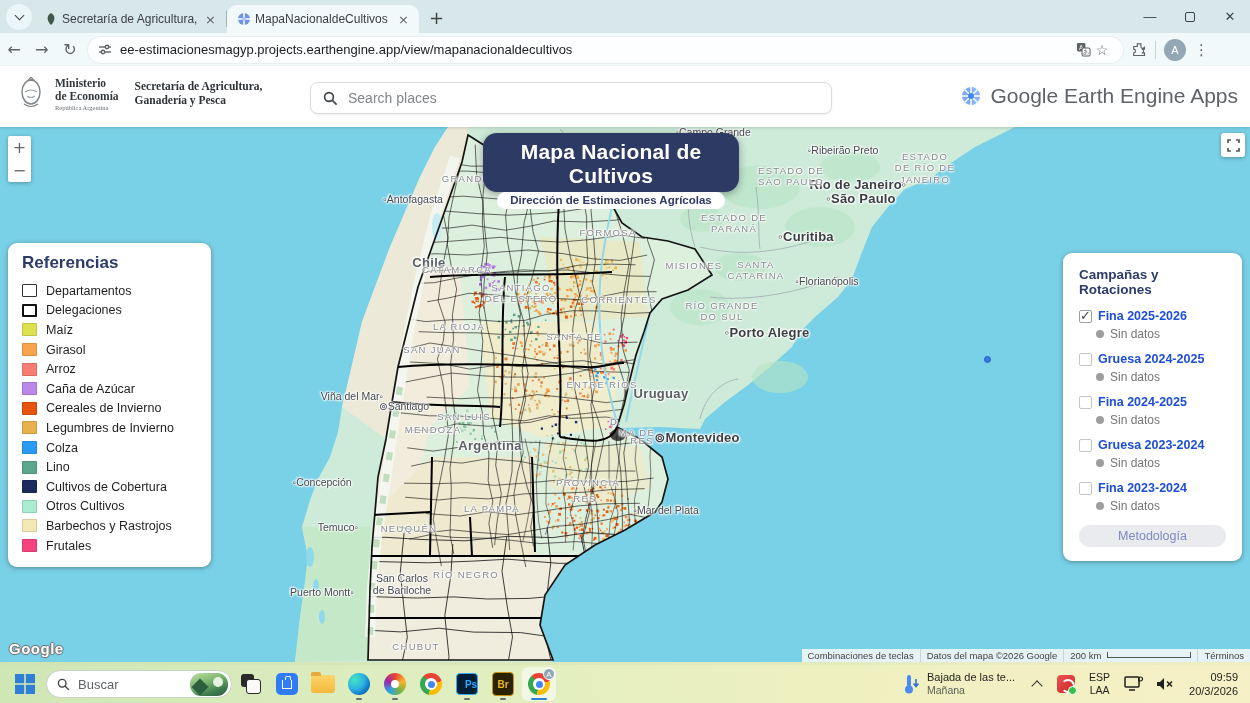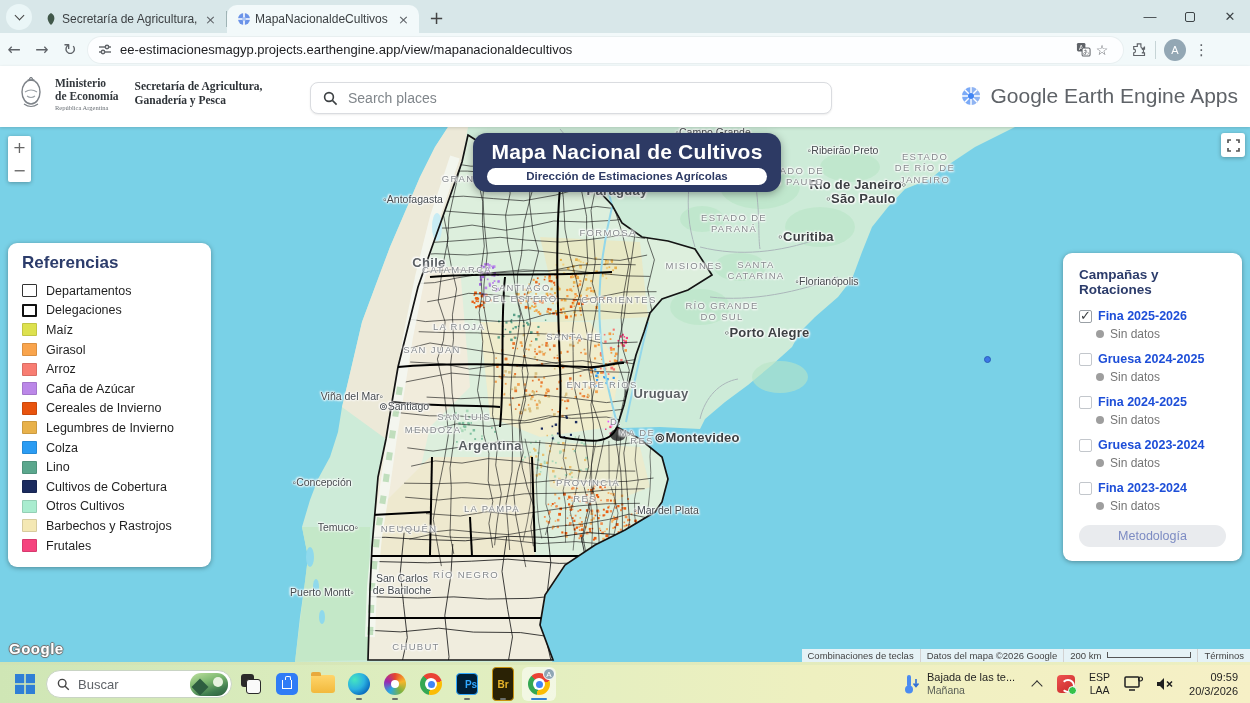--- a/index.html
+++ b/index.html
@@ -47,21 +47,21 @@
   .map { position:absolute; left:0; top:127px; width:1250px; height:535px; background:#79d1e7; overflow:hidden; }
   .map svg.geo { position:absolute; left:0; top:0; z-index:0; }
   #map-labels { position:absolute; left:0; top:0; width:100%; height:100%; z-index:1; pointer-events:none; }
   .mlb { position:absolute; transform:translate(-50%,-50%); white-space:pre-line; text-align:center;
          text-shadow:0 0 2px #fff,0 0 2px #fff,0 0 3px #fff,1px 1px 2px #fff,-1px -1px 2px #fff; }
   .mlb.country { font-size:13px; font-weight:bold; color:#5b6064; letter-spacing:.3px; }
   .mlb.region { font-size:9.5px; color:#85898c; letter-spacing:1.3px; line-height:1.2; }
   .mlb.city { font-size:10.5px; color:#454a4e; }
   .mlb.citybig { font-size:13px; font-weight:bold; color:#3c4043; letter-spacing:.2px; }
 
-  .map-title { position:absolute; left:473px; top:6px; width:308px; height:59px; background:#2d3a64; border-radius:14px; box-shadow:0 2px 8px rgba(0,0,0,.35); z-index:4; text-align:center; }
+  .map-title { position:absolute; left:483px; top:6px; width:256px; height:59px; background:#2d3a64; border-radius:14px; box-shadow:0 2px 8px rgba(0,0,0,.35); z-index:4; text-align:center; }
   .map-title .t { color:#fff; font-size:21px; font-weight:bold; margin-top:7px; letter-spacing:.2px; }
   .map-title .pillsub { margin:4px 14px 0; height:17px; border-radius:9px; background:#fff; color:#2d3a64; font-size:11.5px; font-weight:bold; line-height:17px; }
 
   .zoomctl { position:absolute; left:8px; top:9px; width:23px; height:46px; background:#fff; border-radius:2px; box-shadow:0 1px 4px rgba(0,0,0,.3); z-index:5; display:flex; flex-direction:column; }
   .zoomctl div { flex:1; display:flex; align-items:center; justify-content:center; color:#666; font-size:16px; font-family:"DejaVu Sans",sans-serif; }
   .fullscreen { position:absolute; right:5px; top:6px; width:24px; height:24px; background:#fff; border-radius:3px; box-shadow:0 1px 4px rgba(0,0,0,.3); z-index:5; display:flex; align-items:center; justify-content:center; }
 
   .panel { position:absolute; background:#fff; border-radius:9px; box-shadow:0 1px 5px rgba(0,0,0,.35); z-index:5; }
   .legend { left:8px; top:116px; width:203px; padding:10px 14px 12px; }
   .legend h2 { color:#2c3c6b; font-size:17px; margin-bottom:8px; }
@@ -117,21 +117,21 @@
   .folderic { position:relative; width:24px; height:18px; background:linear-gradient(#ffd56b,#f2b93c); border-radius:2px 3px 3px 3px; }
   .folderic::before { content:""; position:absolute; left:0; top:-3px; width:10px; height:4px; background:#e8a93d; border-radius:2px 2px 0 0; }
   .edgeic { width:22px; height:22px; border-radius:50%; background:radial-gradient(circle at 30% 30%,#45e6c0,#2bb1e0 45%,#0b6fc0 75%,#0a56a0); }
   .photosic { width:22px; height:22px; border-radius:50%; background:conic-gradient(#e5452f,#f7b529,#7cb342,#29a7e0,#9c27b0,#e5452f); position:relative; }
   .photosic::after { content:""; position:absolute; left:7px; top:7px; width:8px; height:8px; border-radius:50%; background:#fff; }
   .chromeic { width:22px; height:22px; border-radius:50%; background:conic-gradient(from -45deg,#ea4335 0 33%,#fbbc05 33% 66%,#34a853 66% 100%); position:relative; }
   .chromeic::before { content:""; position:absolute; left:5px; top:5px; width:12px; height:12px; border-radius:50%; background:#fff; }
   .chromeic::after { content:""; position:absolute; left:7.5px; top:7.5px; width:7px; height:7px; border-radius:50%; background:#4285f4; }
   .badgeA { position:absolute; right:1px; top:1px; width:12px; height:12px; border-radius:50%; background:#8fa6b5; color:#fff; font-size:8px; display:flex; align-items:center; justify-content:center; border:1px solid #fff; }
   .psic { width:22px; height:22px; background:#001e36; border:1.5px solid #31a8ff; border-radius:4px; color:#31a8ff; font-size:10px; font-weight:bold; display:flex; align-items:center; justify-content:center;padding-left:8px; }
-  .bric { width:22px; height:34px; background:#2a2205; border:1.5px solid #c8920e; border-radius:4px; color:#e8b42a; font-size:10px; font-weight:bold; display:flex; align-items:center; justify-content:center; }
+  .bric { width:22px; height:24px; background:#2a2205; border:1.5px solid #c8920e; border-radius:4px; color:#e8b42a; font-size:10px; font-weight:bold; display:flex; align-items:center; justify-content:center; }
 
   .tray { margin-left:auto; display:flex; align-items:center; height:38px; }
   .weather { display:flex; align-items:center; margin-right:14px; }
   .wtxt { margin-left:6px; line-height:1.2; }
   .wtxt .a { font-size:11px; color:#1f1f1f; }
   .wtxt .b { font-size:10.5px; color:#5a5f56; }
   .chevup { width:8px; height:8px; border-right:1.6px solid #333; border-bottom:1.6px solid #333; transform:rotate(-135deg); margin:4px 16px 0 4px; }
   .redapp { width:18px; height:18px; background:linear-gradient(145deg,#ef5350,#c62828); border-radius:4px; position:relative; margin-right:14px; }
   .redapp::before { content:""; position:absolute; left:4px; top:4px; width:10px; height:10px; border-radius:50%; border:2px solid #fff; border-left-color:transparent; }
   .redapp::after { content:""; position:absolute; right:-2px; bottom:-2px; width:7px; height:7px; border-radius:50%; background:#35c24a; border:1px solid #fff; }

